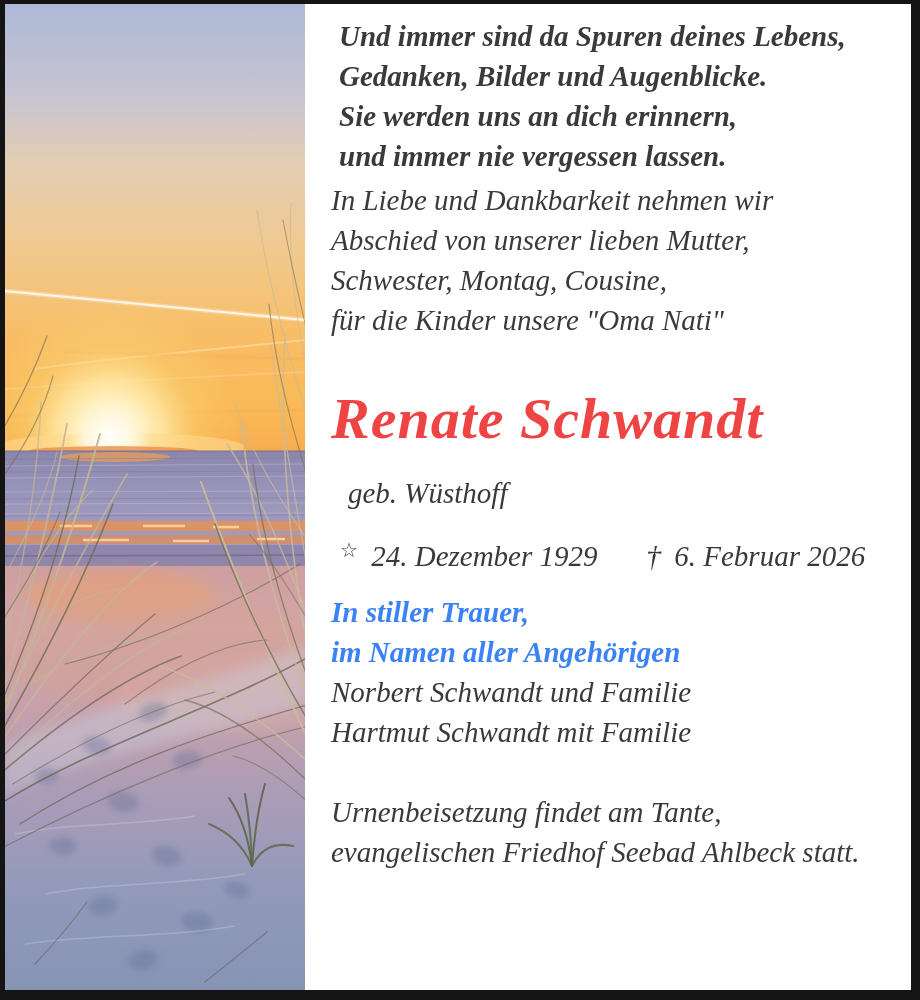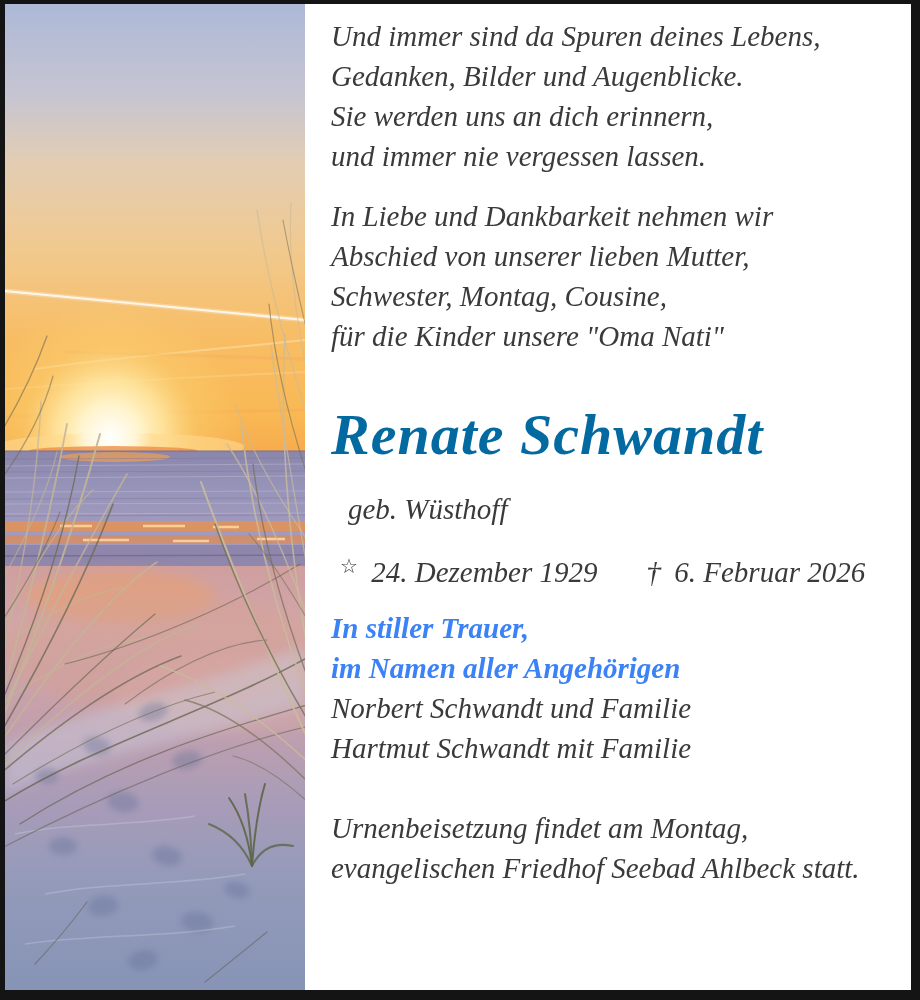--- a/index.html
+++ b/index.html
@@ -12,25 +12,25 @@
     position:absolute; top:4px; left:5px; right:9px; bottom:10px;
     background:#ffffff; display:flex;
   }
   .photo { width:300px; height:986px; flex:0 0 300px; overflow:hidden; }
   .photo svg { display:block; }
   .content {
     flex:1 1 auto; padding:8px 10px 0 26px; box-sizing:border-box;
     font-style:italic; color:#3a3a3b; overflow:hidden;
   }
   .line { display:block; white-space:nowrap; font-size:29px; line-height:40px; }
-  .verse { margin:4px 0 0 0; }
-  .intro { margin:20px 0 0 0; }
+  .verse { margin:4px 0 0 8px;font-weight:bold; }
+  .intro { margin:4px 0 0 0; }
   .name  {
     margin:42px 0 0 0; font-size:58px; line-height:74px; font-weight:bold;
-    color:#0369a1; white-space:nowrap; letter-spacing:1px;
+    color:#ef4444; white-space:nowrap; letter-spacing:1px;
   }
   .maiden { margin:17px; }
   .dates { margin:9px; font-size:29px; line-height:40px; white-space:nowrap; }
   .star   { font-size:20px; vertical-align:9px; margin-right:6px; font-style:normal; }
   .dagger { font-size:30px; margin-right:6px; }
   .date-gap { display:inline-block; width:34px; }
   .mourning { margin:16px 0 0 0; }
   .mourning .bold { font-weight:bold; color:#3b82f6; }
   .funeral { margin:40px 0 0 0; }
 </style>
@@ -259,19 +259,19 @@
       </p>
 
       <p class="mourning">
         <span class="line bold">In stiller Trauer,</span>
         <span class="line bold">im Namen aller Angehörigen</span>
         <span class="line">Norbert Schwandt und Familie</span>
         <span class="line">Hartmut Schwandt mit Familie</span>
       </p>
 
       <p class="funeral">
-        <span class="line">Urnenbeisetzung findet am Montag,</span>
+        <span class="line">Urnenbeisetzung findet am Tante,</span>
         <span class="line">evangelischen Friedhof Seebad Ahlbeck statt.</span>
       </p>
 
     </div>
   </div>
 </div>
 
 </body></html>

